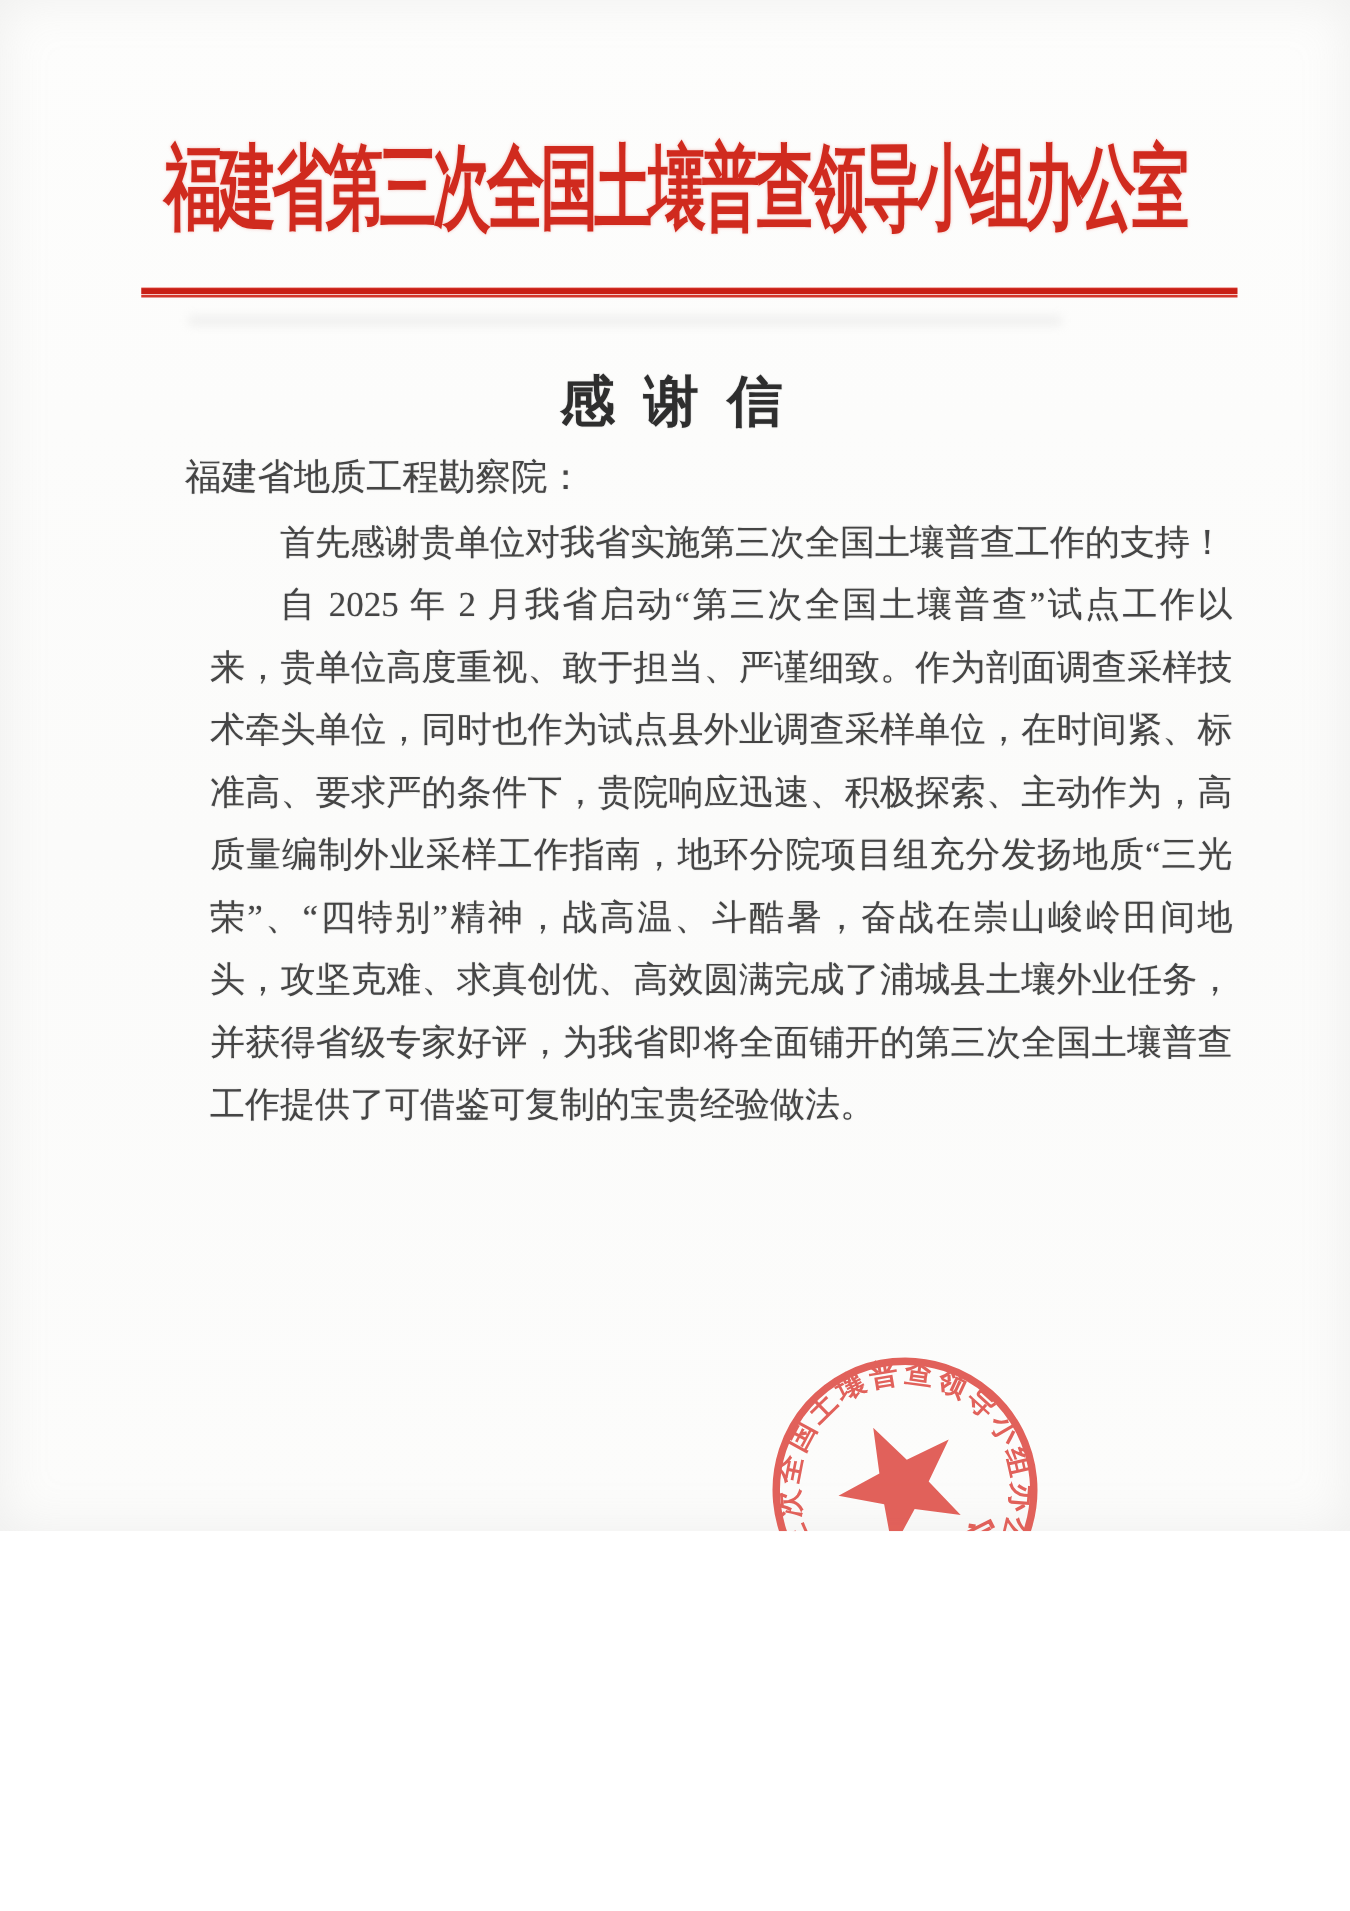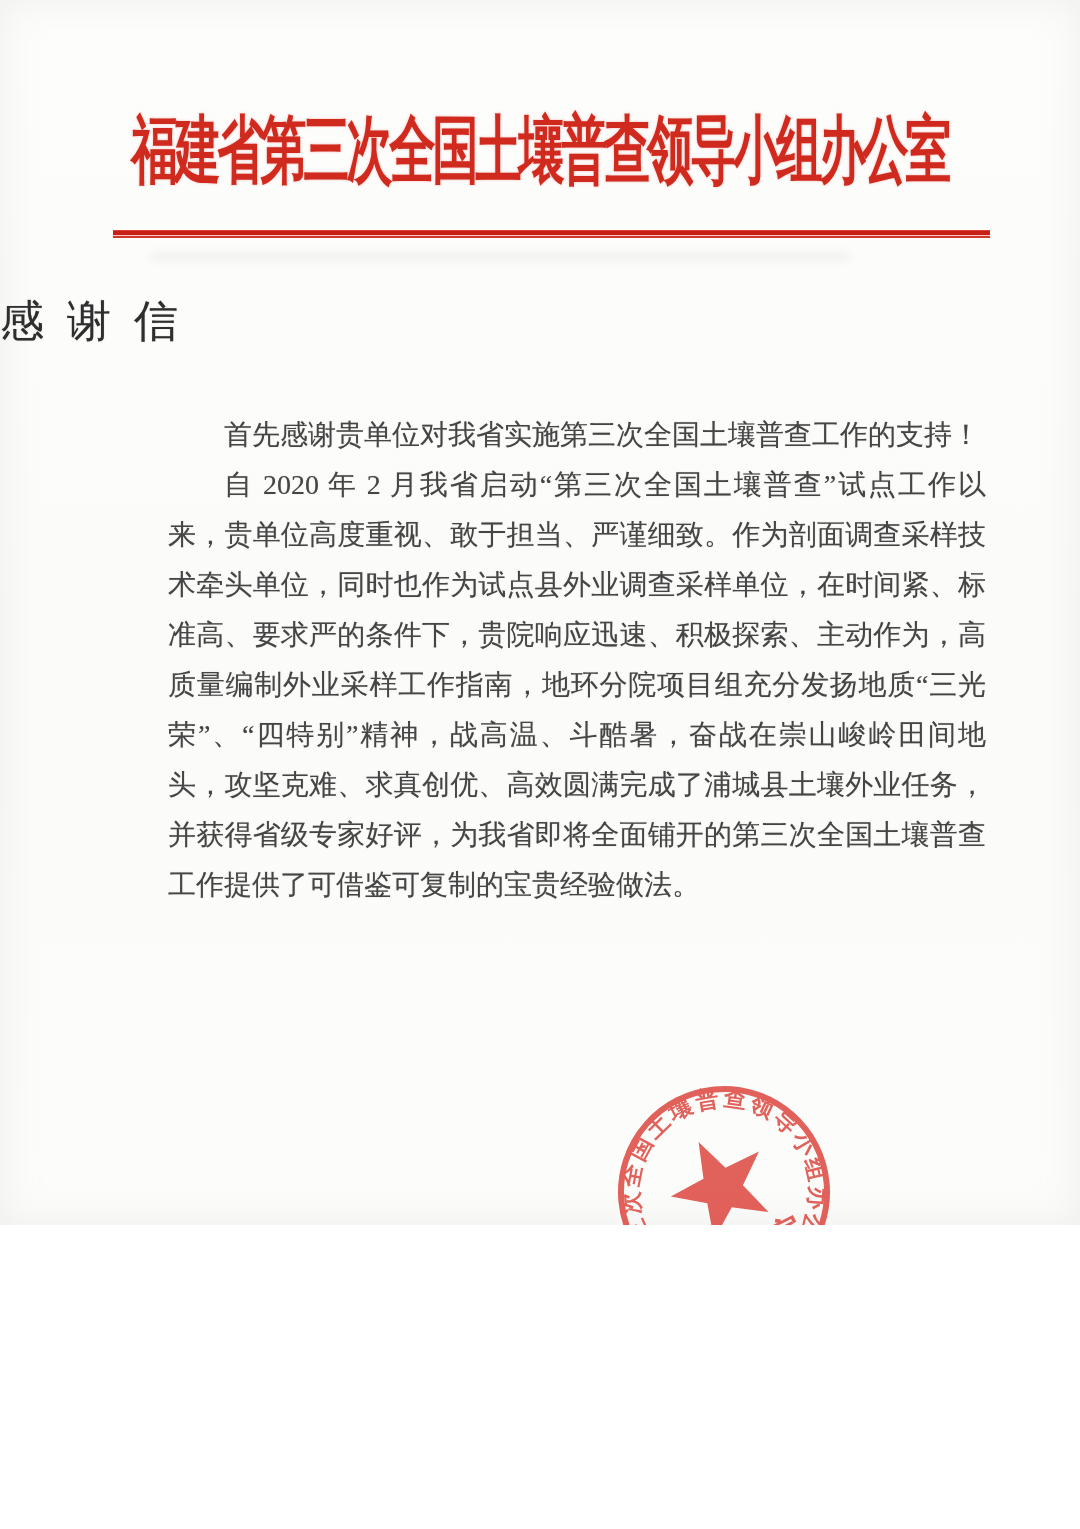--- a/index.html
+++ b/index.html
@@ -55,24 +55,24 @@
     background: linear-gradient(to bottom, #d8443a 0, #c32218 2px, #c32218 7px);
   }
 
   
   .title {
     position: absolute;
     top: 297px;
     left: 0;
     width: 100%;
     margin: 0;
-    text-align: left;
+    text-align: center;
     font-size: 44px;
     line-height: 50px;
-    font-weight: normal;
+    font-weight: bold;
     letter-spacing: 6px;
     color: #2e2e2e;
     text-shadow: 0 0 1px rgba(60,60,60,0.45);
   }
 
   .salutation {
     position: absolute;
     top: 360px;
     left: 148px;
     font-size: 29px;
@@ -161,24 +161,25 @@
 <body>
 
 <div class="page">
 
   <div class="letterhead">福建省第三次全国土壤普查领导小组办公室</div>
 
   <div class="rule-top"></div>
 
   <h1 class="title">感 谢 信</h1>
 
+  <div class="salutation">福建省地质工程勘察院：</div>
 
   <div class="letter-body">
     <p>首先感谢贵单位对我省实施第三次全国土壤普查工作的支持！</p>
-    <p>自 2020 年 2 月我省启动“第三次全国土壤普查”试点工作以来，贵单位高度重视、敢于担当、严谨细致。作为剖面调查采样技术牵头单位，同时也作为试点县外业调查采样单位，在时间紧、标准高、要求严的条件下，贵院响应迅速、积极探索、主动作为，高质量编制外业采样工作指南，地环分院项目组充分发扬地质“三光荣”、“四特别”精神，战高温、斗酷暑，奋战在崇山峻岭田间地头，攻坚克难、求真创优、高效圆满完成了浦城县土壤外业任务，并获得省级专家好评，为我省即将全面铺开的第三次全国土壤普查工作提供了可借鉴可复制的宝贵经验做法。</p>
+    <p>自 2025 年 2 月我省启动“第三次全国土壤普查”试点工作以来，贵单位高度重视、敢于担当、严谨细致。作为剖面调查采样技术牵头单位，同时也作为试点县外业调查采样单位，在时间紧、标准高、要求严的条件下，贵院响应迅速、积极探索、主动作为，高质量编制外业采样工作指南，地环分院项目组充分发扬地质“三光荣”、“四特别”精神，战高温、斗酷暑，奋战在崇山峻岭田间地头，攻坚克难、求真创优、高效圆满完成了浦城县土壤外业任务，并获得省级专家好评，为我省即将全面铺开的第三次全国土壤普查工作提供了可借鉴可复制的宝贵经验做法。</p>
   </div>
 
 
   <svg class="stamp" viewBox="0 0 260 260" xmlns="http://www.w3.org/2000/svg">
     <defs>
       <path id="ringPath" d="M 130 216 a 86 86 0 1 1 0.1 0" fill="none"></path>
     </defs>
     <circle class="stamp-ring" cx="130" cy="130" r="103"></circle>
     <text class="stamp-ring-text">
       <textPath href="#ringPath" startOffset="23">福建省第三次全国土壤普查领导小组办公室</textPath>

